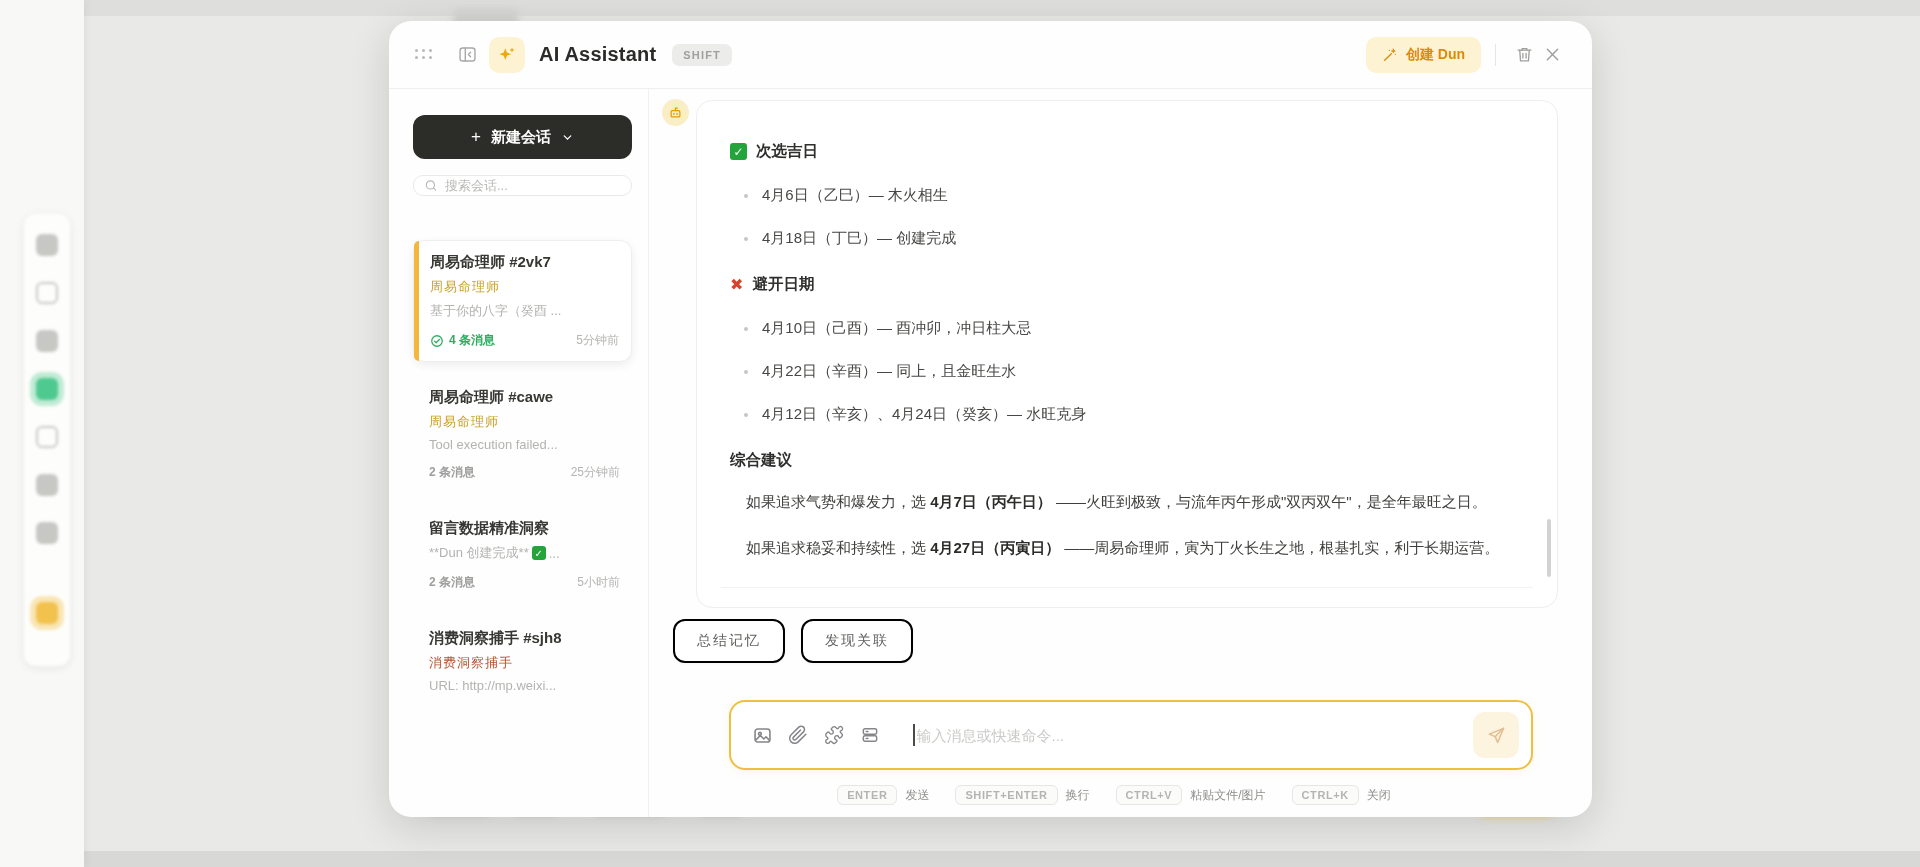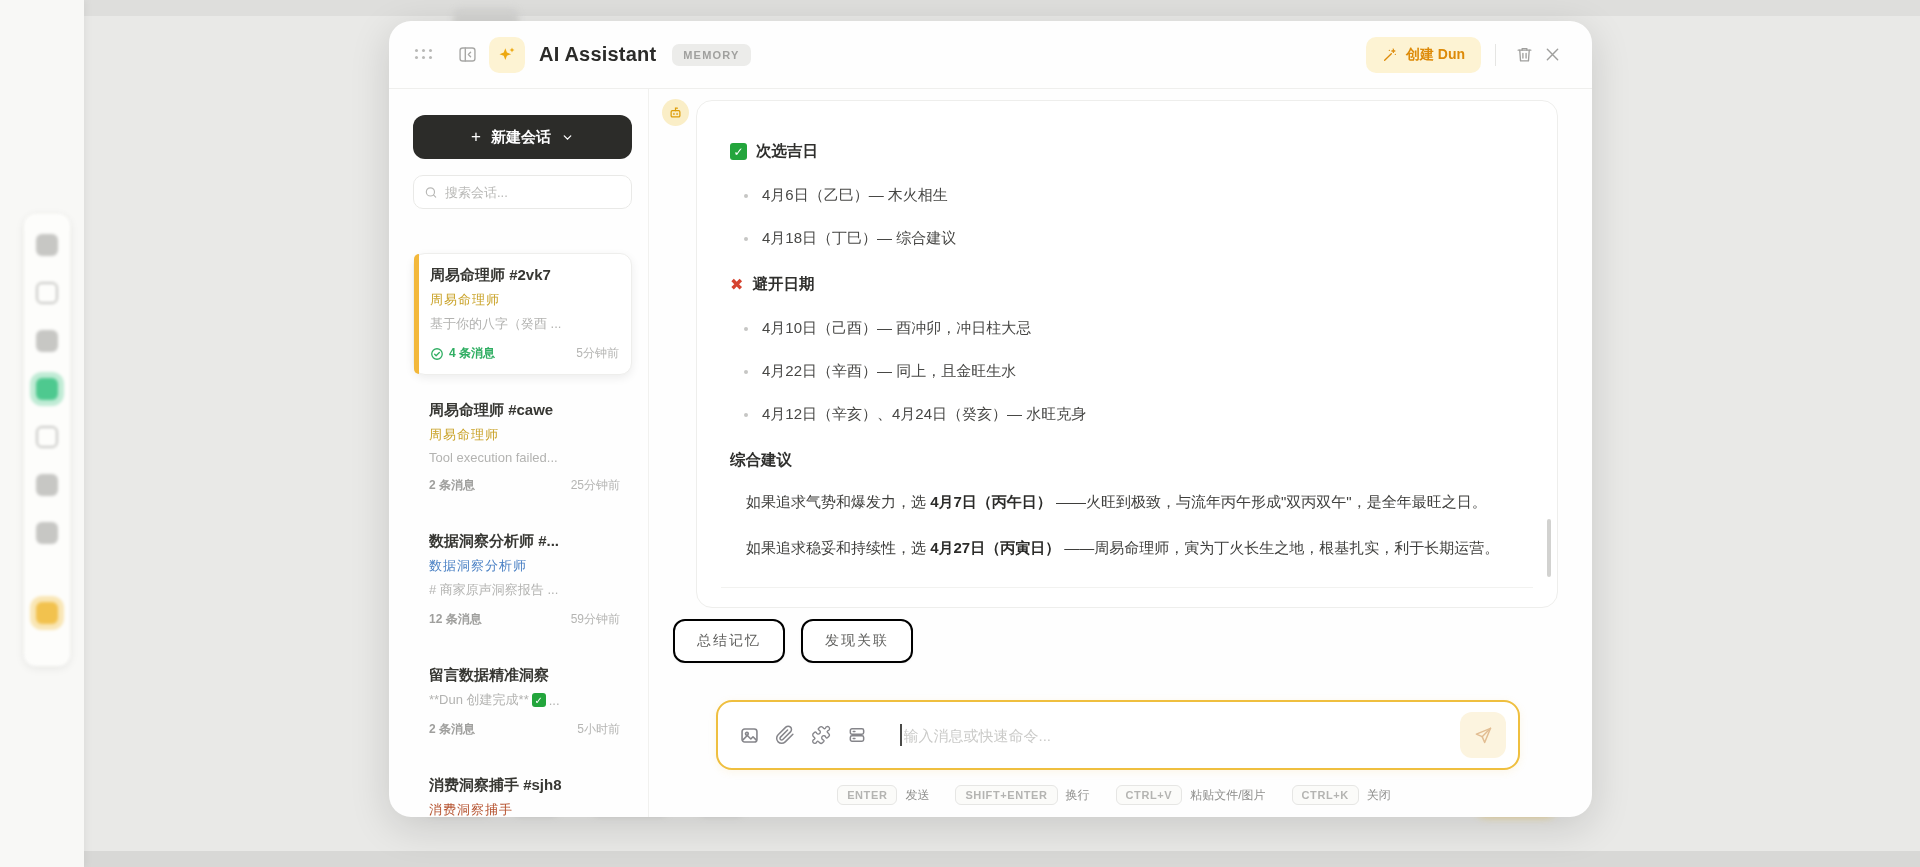--- a/index.html
+++ b/index.html
@@ -39,21 +39,21 @@
   .create-btn { display:flex; align-items:center; gap:8px; background:#fdf3d3; border:none; border-radius:10px; padding:9px 16px; color:#dd8a08; font-size:14px; font-weight:700; cursor:pointer; }
   .header-divider { width:1px; height:22px; background:#e5e5e3; margin:0 14px; }
 
   
   .win-body { display:flex; height:728px; }
 
   
   .sidebar { width:260px; border-right:1px solid #f1f1ef; padding:26px 16px 0 24px; flex-shrink:0; }
   .new-chat-btn { width:100%; height:44px; background:#2c2c29; border:none; border-radius:12px; color:#fff; font-size:15px; font-weight:700; display:flex; align-items:center; justify-content:center; gap:10px; cursor:pointer; }
   .new-chat-btn .plus { font-size:17px; font-weight:400; }
-  .search-box { margin-top:16px; height:34px; border:1px solid #e9e9e7; border-radius:10px; display:flex; align-items:center; padding:0 10px; gap:7px; background:#fff; }
+  .search-box { margin-top:16px; height:21px; border:1px solid #e9e9e7; border-radius:10px; display:flex; align-items:center; padding:0 10px; gap:7px; background:#fff; }
   .search-box input { border:none; outline:none; flex:1; font-size:13px; color:#555; background:transparent; font-family:inherit; }
   .search-box input::placeholder { color:#b9b9b7; }
   .conv-list { margin-top:44px; display:flex; flex-direction:column; gap:14px; }
   .conv { position:relative; padding:12px 12px 12px 16px; border-radius:12px; cursor:pointer; }
   .conv.active { background:#fff; border:1px solid #eeeeec; box-shadow:0 3px 10px rgba(0,0,0,.07); }
   .conv-accent { display:none; position:absolute; left:0; top:0; bottom:0; width:5px; background:#f3b83b; border-radius:12px 0 0 12px; }
   .conv.active .conv-accent { display:block; }
   .conv-title { font-size:15px; font-weight:700; color:#373733; margin-bottom:6px; white-space:nowrap; overflow:hidden; }
   .conv-tag { font-size:13px; margin-bottom:6px; letter-spacing:1px; }
   .conv-preview { font-size:13px; color:#b3b3b1; white-space:nowrap; overflow:hidden; display:flex; align-items:center; gap:3px; }
@@ -75,21 +75,21 @@
   ul.bullets { list-style:none; margin:0 0 26px 0; padding-left:14px; }
   ul.bullets li { position:relative; padding-left:18px; margin-bottom:13px; font-size:15px; color:#474745;margin-top:24px; }
   ul.bullets li::before { content:""; position:absolute; left:0; top:.5em; width:4px; height:4px; border-radius:50%; background:#c6c6c4; }
   .sec-heading { font-size:15.5px; font-weight:700; color:#2f2f2d; margin:4px 0 20px; }
   .msg-card p { font-size:15px; color:#3e3e3c; margin:0 16px 24px; line-height:1.45; }
   .msg-card p .b { font-weight:700; color:#2b2b29; }
 
   .actions-row { position:absolute; left:24px; top:530px; display:flex; gap:16px; }
   .action-pill { background:#fff; border:2px solid #000000; border-radius:12px; padding:11px 22px; font-size:14px; color:#5f5f5d; cursor:pointer; box-shadow:0 1px 3px rgba(0,0,0,.04); letter-spacing:2px; }
 
-  .input-wrap { position:absolute; left:67px; top:611px; width:804px; height:70px; border:2px solid #efbf3f; border-radius:16px; background:#fff; display:flex; align-items:center; padding:0 12px 0 16px; box-shadow:0 2px 8px rgba(240,180,40,.10); }
+  .input-wrap { position:absolute; left:80px; top:611px; width:804px; height:70px; border:2px solid #efbf3f; border-radius:16px; background:#fff; display:flex; align-items:center; padding:0 12px 0 16px; box-shadow:0 2px 8px rgba(240,180,40,.10); }
   .tool-btn { background:none; border:none; width:30px; height:30px; display:flex; align-items:center; justify-content:center; cursor:pointer; margin-right:6px; }
   .caret { width:1.5px; height:22px; background:#4a4a48; margin:0 2px 0 22px; }
   .msg-input { border:none; outline:none; flex:1; font-size:15px; color:#444; background:transparent; font-family:inherit; }
   .msg-input::placeholder { color:#cbcbc9; }
   .send-btn { width:46px; height:46px; border:none; border-radius:12px; background:#fcf4df; display:flex; align-items:center; justify-content:center; cursor:pointer; flex-shrink:0; }
 
   .shortcuts { position:absolute; left:63px; top:696px; width:804px; display:flex; justify-content:center; align-items:center; gap:26px; }
   .shortcut { display:flex; align-items:center; gap:8px;justify-content:space-between; }
   .key { border:1px solid #e6e6e4; background:#fbfbf9; border-radius:6px; padding:3px 9px; font-size:11px; font-weight:700; color:#b4b4b2; letter-spacing:.6px; }
   .key-label { font-size:12px; color:#8f8f8d; }
@@ -140,21 +140,21 @@
             <path d="M15.5 9.5L13 12l2.5 2.5"></path>
           </svg>
       </button>
       <div class="sparkle-badge">
         <svg width="20" height="20" viewBox="0 0 24 24">
             <path d="M10 4l1.9 5.1L17 11l-5.1 1.9L10 18l-1.9-5.1L3 11l5.1-1.9z" fill="#eda80f"></path>
             <path d="M18 3l.9 2.1L21 6l-2.1.9L18 9l-.9-2.1L15 6l2.1-.9z" fill="#eda80f"></path>
           </svg>
       </div>
       <div class="win-title">AI Assistant</div>
-      <div class="memory-badge">MEMORY</div>
+      <div class="memory-badge">SHIFT</div>
       <div class="header-spacer"></div>
       <button class="create-btn">
         <svg width="16" height="16" viewBox="0 0 24 24" fill="none" stroke="#dd8a08" stroke-width="2" stroke-linecap="round">
             <path d="M4 20L14 10"></path>
             <path d="M17 3l.8 2.2L20 6l-2.2.8L17 9l-.8-2.2L14 6l2.2-.8z" fill="#dd8a08" stroke-width="1"></path>
             <path d="M11 5v0.01M20 11v0.01"></path>
           </svg>
         <span>创建 Dun</span>
       </button>
       <div class="header-divider"></div>
@@ -221,36 +221,20 @@
     <div class="conv-meta">
       <span class="conv-count">
 
         <span class="conv-count-text">2 条消息</span>
       </span>
       <span class="conv-time">25分钟前</span>
     </div>
   </div>
             <div class="conv">
 
-    <div class="conv-title">数据洞察分析师 #...</div>
-    <div class="conv-tag" style="color: rgb(74, 128, 196);">数据洞察分析师</div>
-    <div class="conv-preview">
-      <span class="conv-preview-text"># 商家原声洞察报告 ...</span>
-
-    </div>
-    <div class="conv-meta">
-      <span class="conv-count">
-
-        <span class="conv-count-text">12 条消息</span>
-      </span>
-      <span class="conv-time">59分钟前</span>
-    </div>
-  </div>
-            <div class="conv">
-
     <div class="conv-title">留言数据精准洞察</div>
 
     <div class="conv-preview">
       <span class="conv-preview-text">**Dun 创建完成**</span>
       <span class="mini-check conv-preview-check">✓</span>
       <span class="conv-preview-after">...</span>
     </div>
     <div class="conv-meta">
       <span class="conv-count">
 
@@ -282,21 +266,21 @@
         </div>
 
         <div class="msg-card">
           <div id="msg-content">
               <div class="sec-heading-row">
                 <span class="emoji-check">✓</span>
                 <span>次选吉日</span>
               </div>
               <ul class="bullets">
                 <li>4月6日（乙巳）— 木火相生</li>
-                <li>4月18日（丁巳）— 综合建议</li>
+                <li>4月18日（丁巳）— 创建完成</li>
               </ul>
               <div class="sec-heading-row">
                 <span class="emoji-cross">✖</span>
                 <span>避开日期</span>
               </div>
               <ul class="bullets">
                 <li>4月10日（己酉）— 酉冲卯，冲日柱大忌</li>
                 <li>4月22日（辛酉）— 同上，且金旺生水</li>
                 <li>4月12日（辛亥）、4月24日（癸亥）— 水旺克身</li>
               </ul>

